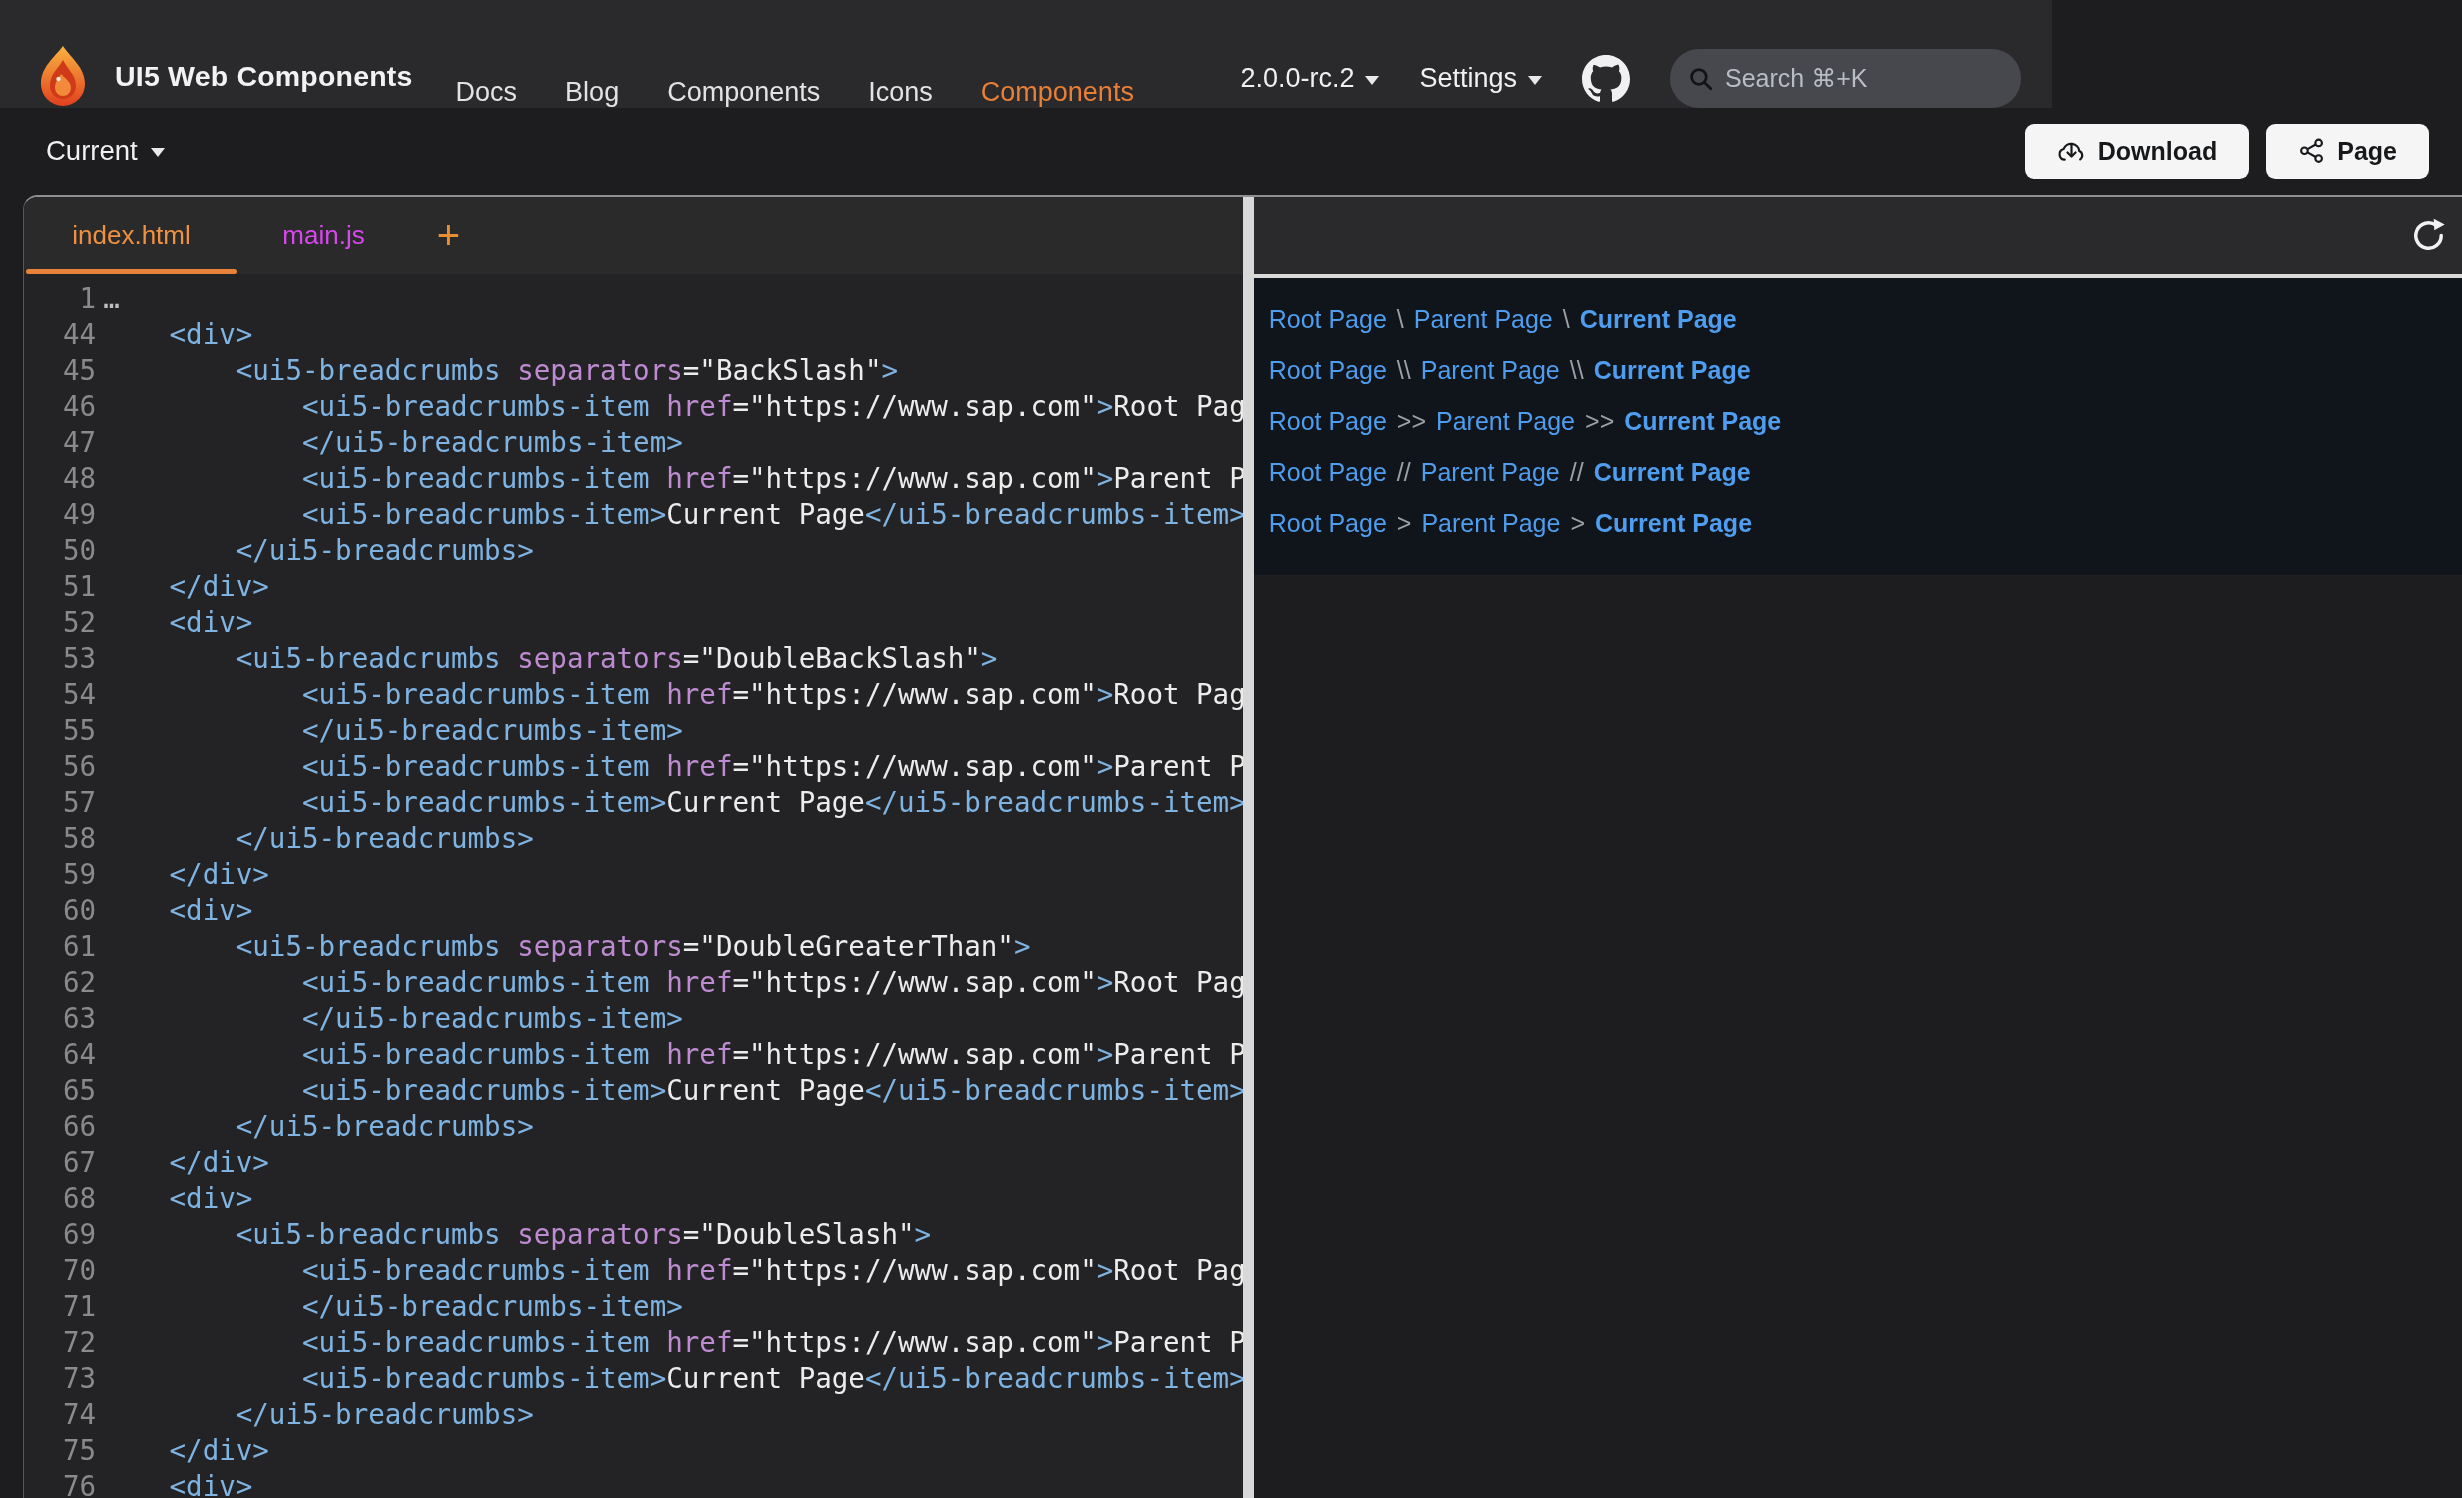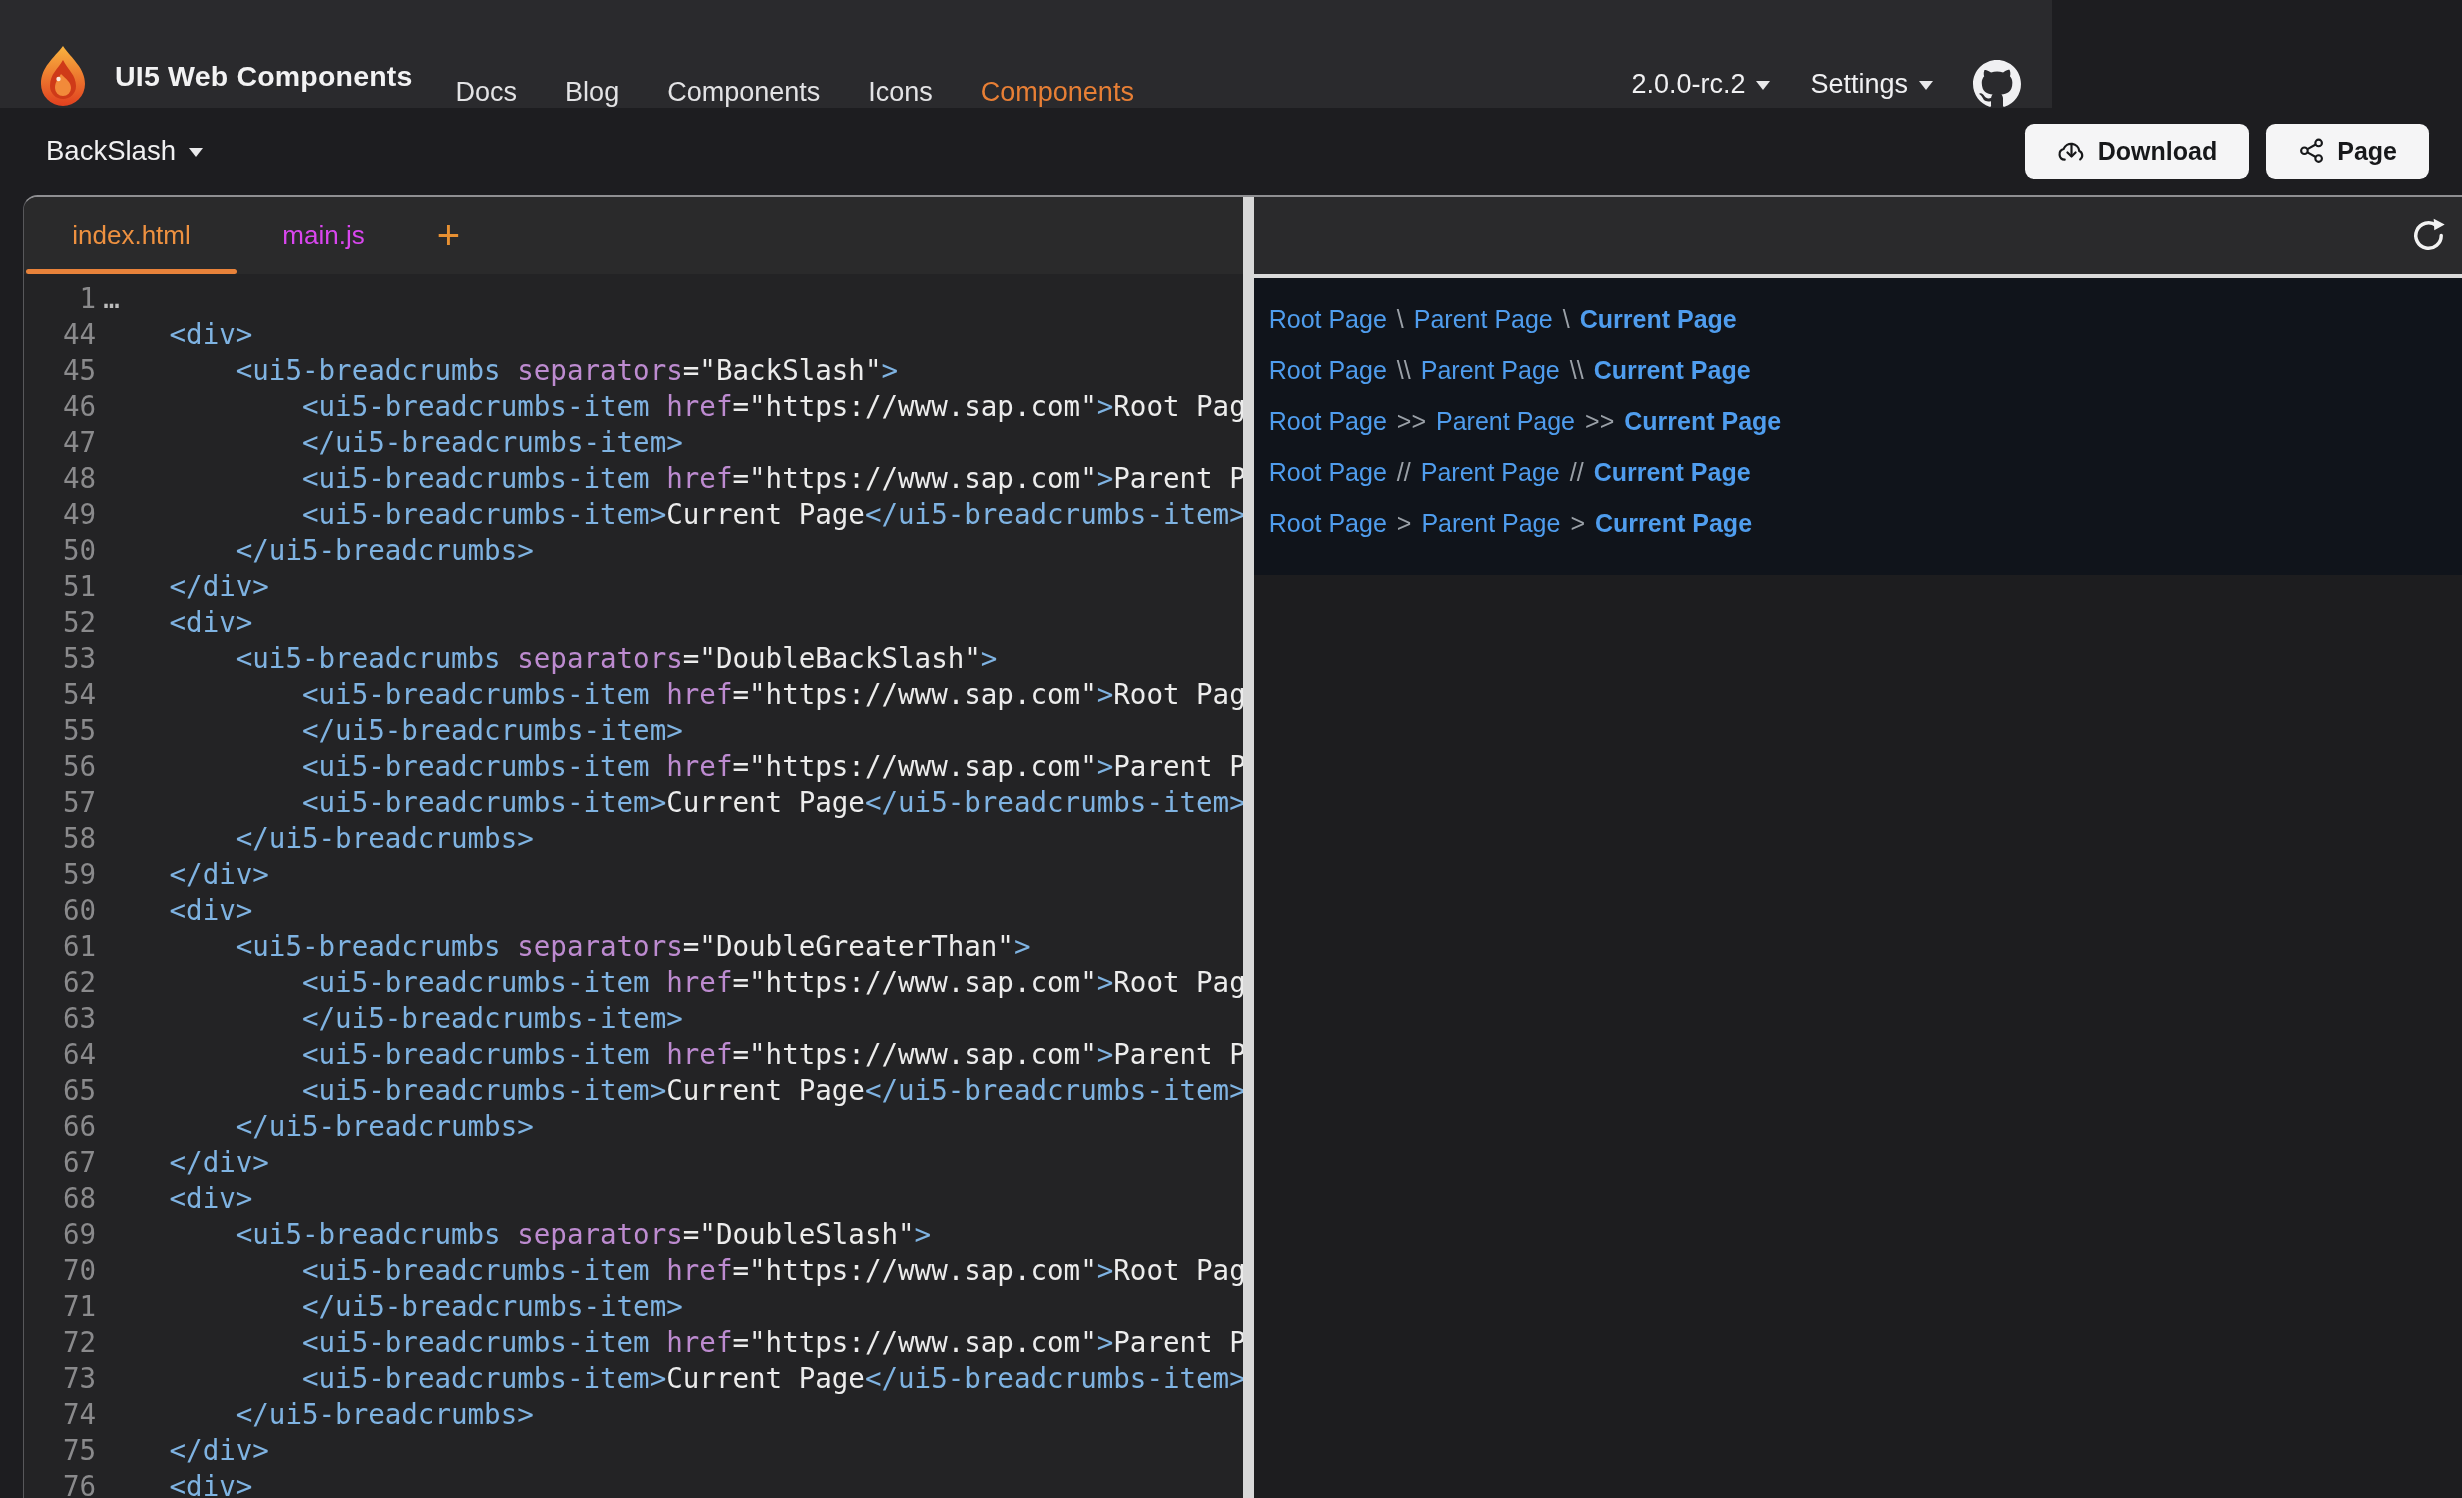--- a/index.html
+++ b/index.html
@@ -106,26 +106,33 @@
       <span>2.0.0-rc.2</span>
       <span class="caret"></span>
     </div>
     <div class="nav-drop">
       <span>Settings</span>
       <span class="caret"></span>
     </div>
     <svg class="gh" viewBox="0 0 16 16">
       <path fill="#f0f0f2" d="M8 0C3.58 0 0 3.58 0 8c0 3.54 2.29 6.53 5.47 7.59.4.07.55-.17.55-.38 0-.19-.01-.82-.01-1.49-2.01.37-2.53-.49-2.69-.94-.09-.23-.48-.94-.82-1.13-.28-.15-.68-.52-.01-.53.63-.01 1.08.58 1.23.82.72 1.21 1.87.87 2.33.66.07-.52.28-.87.51-1.07-1.78-.2-3.64-.89-3.64-3.95 0-.87.31-1.59.82-2.15-.08-.2-.36-1.02.08-2.12 0 0 .67-.21 2.2.82.64-.18 1.32-.27 2-.27s1.36.09 2 .27c1.53-1.04 2.2-.82 2.2-.82.44 1.1.16 1.92.08 2.12.51.56.82 1.27.82 2.15 0 3.07-1.87 3.75-3.65 3.95.29.25.54.73.54 1.48 0 1.07-.01 1.93-.01 2.2 0 .21.15.46.55.38A8.01 8.01 0 0 0 16 8c0-4.42-3.58-8-8-8z"></path>
     </svg>
+    <div class="search-pill">
+      <svg width="27.5" height="27.5" viewBox="0 0 30 30">
+        <circle cx="13" cy="13" r="8" fill="none" stroke="#121318" stroke-width="3"></circle>
+        <line x1="19" y1="19" x2="26" y2="26" stroke="#121318" stroke-width="3" stroke-linecap="round"></line>
+      </svg>
+      <input type="text" placeholder="Search ⌘+K" style="">
+    </div>
   </div>
 </div>
 
 <div class="toolbar">
   <div class="examples">
-    <span>BackSlash</span>
+    <span>Current</span>
     <span class="caret"></span>
   </div>
   <div class="toolbar-right">
     <button class="wbtn">
       <svg width="29" height="29" viewBox="0 0 32 32">
         <path d="M8.5 25 a6 6 0 0 1-1.2-11.8 A9 9 0 0 1 24.6 15.5 a5.3 5.3 0 0 1 1 9.2" fill="none" stroke="#17181a" stroke-width="2.4" stroke-linecap="round"></path>
         <line x1="16" y1="9" x2="16" y2="21" stroke="#17181a" stroke-width="2.4" stroke-linecap="round"></line>
         <path d="M11.5 17 L16 21.5 L20.5 17" fill="none" stroke="#17181a" stroke-width="2.4" stroke-linecap="round" stroke-linejoin="round"></path>
       </svg>
       <span>Download</span>

